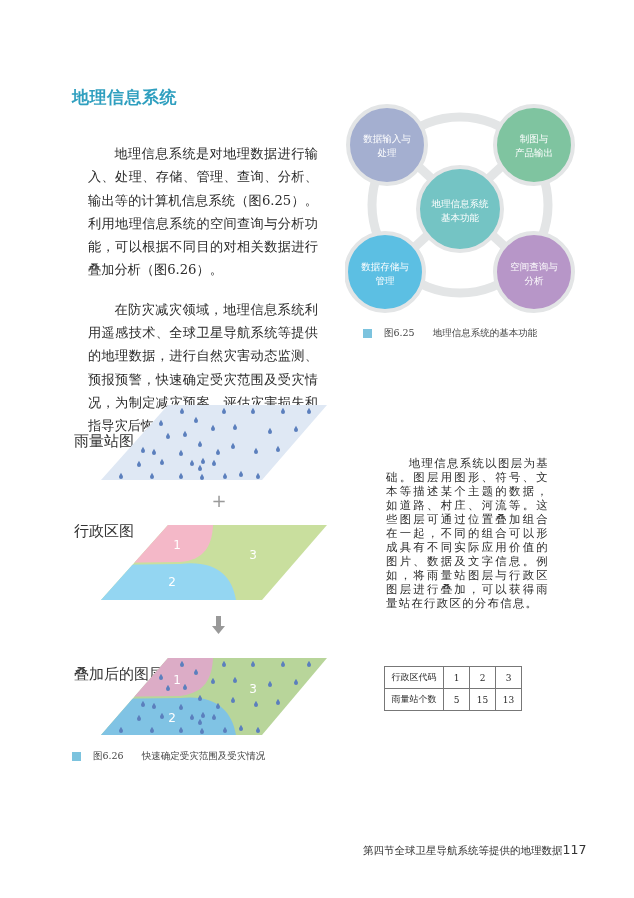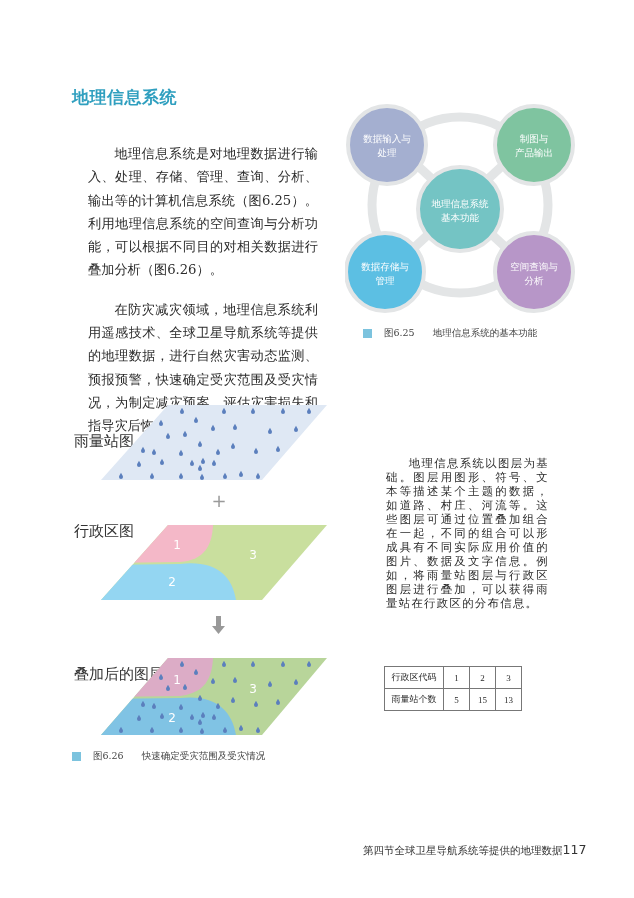--- a/index.html
+++ b/index.html
@@ -9,21 +9,21 @@
   .body-text{left:72px;top:126px;width:262px;font-size:13.2px;line-height:23.3px;text-align:justify;}
   .body-text p{margin:16px;text-indent:2em;}
   .diagram{left:345px;top:95px;width:230px;height:220px;}
   .caption{font-family:"DejaVu Serif","Liberation Serif",serif;font-size:9.5px;color:#444;display:flex;align-items:center;gap:12px;}
   .caption .sq{width:9px;height:9px;background:#7cc3de;display:inline-block;}
   .cap25{left:363px;top:327px;}
   .cap26{left:72px;top:750px;}
   .layer-label{font-family:"DejaVu Serif","Liberation Serif",serif;font-size:15px;color:#333;}
   .side-text{left:386px;top:456px;width:163px;font-size:11.4px;line-height:14px;letter-spacing:1.3px;text-align:justify;}
   .side-text p{margin:0;text-indent:2em;}
-  table.stats{left:384px;top:666px;border-collapse:collapse;font-size:9px;font-family:Liberation Serif, serif;}
+  table.stats{left:384px;top:666px;border-collapse:collapse;font-size:9px;}
   table.stats td{border:1px solid #777;padding:0;height:21px;text-align:center;}
   table.stats td.h{width:58px;}
   table.stats td.v{width:25px;}
   .footer{left:363px;top:842px;font-size:10.5px;color:#333;display:flex;align-items:baseline;gap:0;}
   .footer .pg{font-family:"DejaVu Sans","Liberation Sans",sans-serif;font-size:12.5px;}
 </style>
 </head>
 <body>
 
 <div class="abs section-title">地理信息系统</div>

